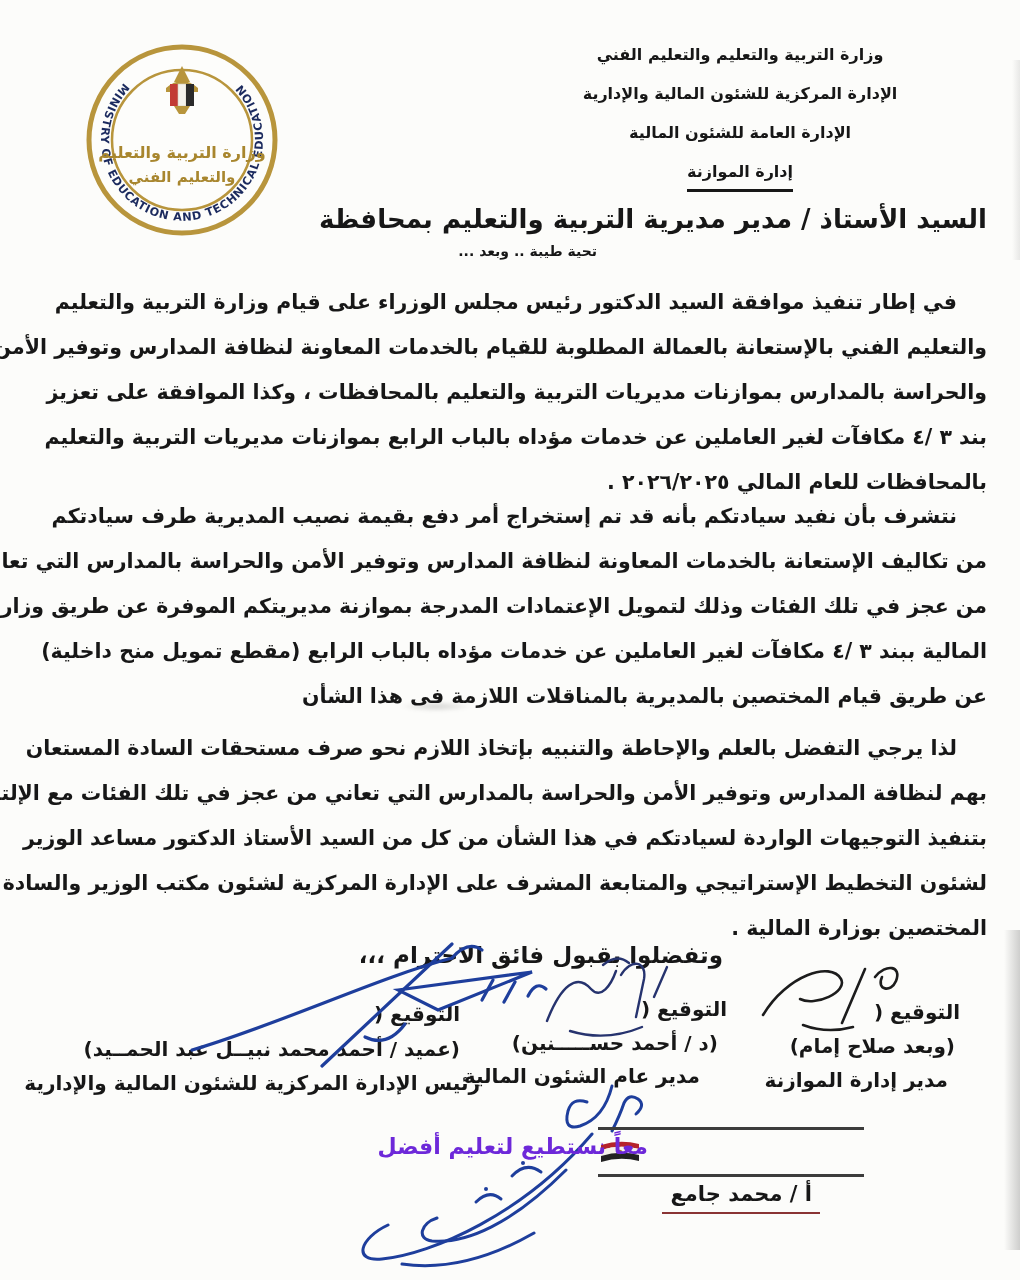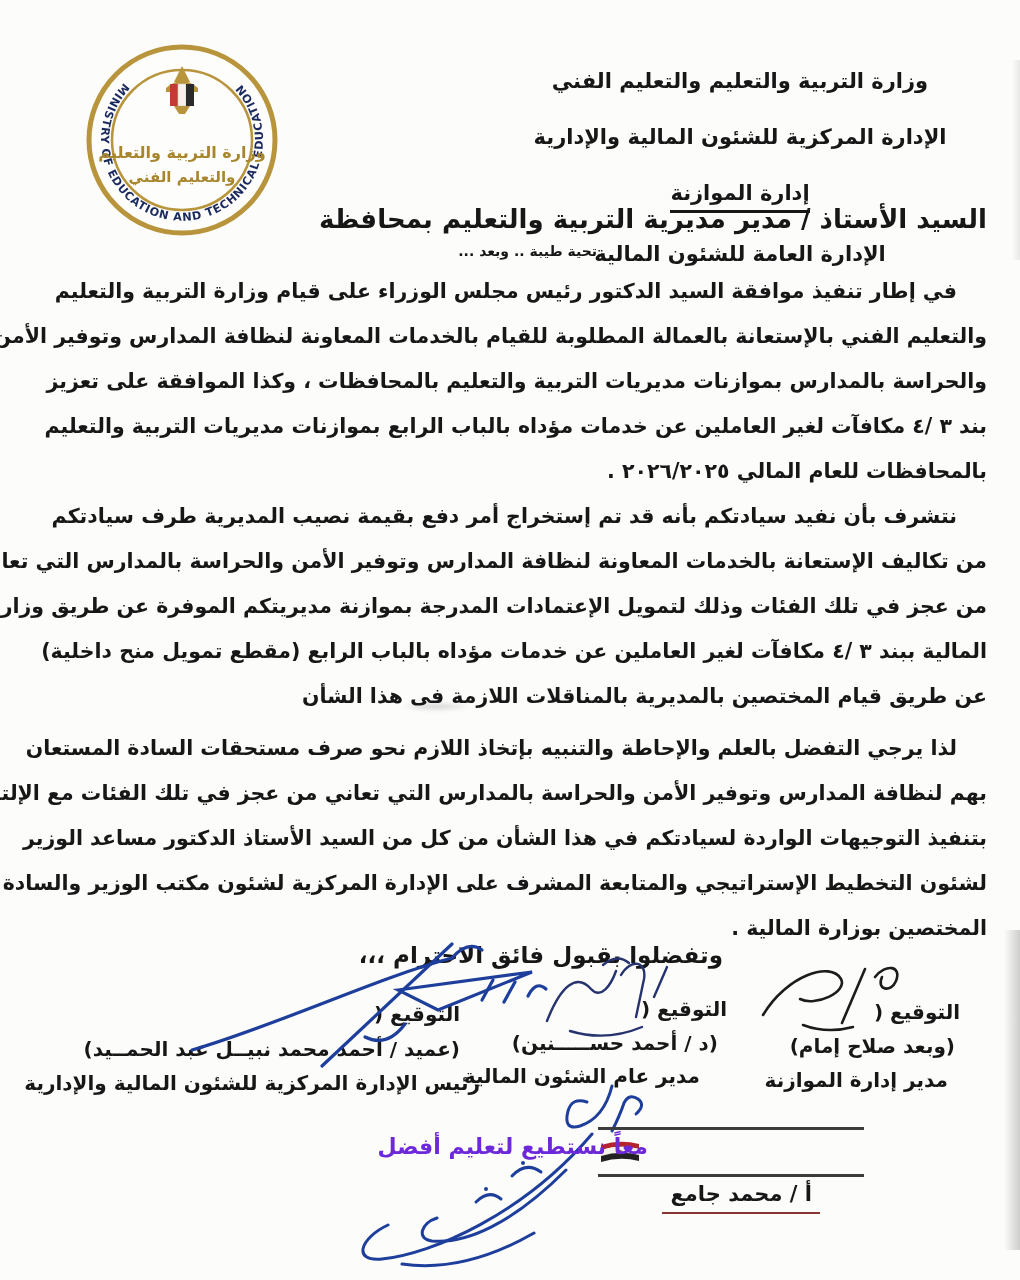--- a/index.html
+++ b/index.html
@@ -4,36 +4,36 @@
 <style>
   html,body{margin:0;padding:0;background:#888;}
   .page{
     position:relative;width:1020px;height:1280px;margin:0 auto;
     background:#fcfcfa;overflow:hidden;
     font-family:"DejaVu Sans", sans-serif;color:#171717;font-weight:bold;
   }
   .abs{position:absolute;}
   
   .hdr{position:absolute;left:470px;top:40px;width:540px;text-align:center;direction:rtl;}
-  .hdr .h-line{font-size:21px;line-height:30px;margin-bottom:9px;letter-spacing:0;margin-top:26px;}
+  .hdr .h-line{font-size:16px;line-height:30px;margin-bottom:9px;letter-spacing:0;}
   .hdr .h-line.u span{display:inline-block;border-bottom:3px solid #171717;padding-bottom:2px;}
   
   .addressee{position:absolute;right:33px;top:204px;direction:rtl;font-size:26px;text-align:right;}
   .greeting{position:absolute;right:423px;top:243px;direction:rtl;font-size:14px;}
   
   .para{position:absolute;left:103px;width:884px;direction:rtl;font-size:20.5px;}
   .para .line{
     height:45px;line-height:45px;white-space:nowrap;
     text-align:justify;text-align-last:justify;overflow:visible;
   }
   .para .line::after{content:"";display:inline-block;width:100%;}
   .para .line.first{padding-right:30px;}
   .para .line.last{text-align-last:right;}
   .para .line.last::after{width:0;}
-  .p1{top:269px;} .p2{top:494px;} .p3{top:726px;}
+  .p1{top:280px;} .p2{top:494px;} .p3{top:726px;}
   .closing{position:absolute;right:297px;top:942px;direction:rtl;font-size:23px;}
   
   .sig-label,.sig-name,.sig-title{position:absolute;direction:rtl;text-align:right;font-size:20px;}
   
   .rule{position:absolute;height:3px;background:#3c3c3c;}
   .slogan{position:absolute;direction:rtl;font-size:22px;color:#6d28d9;white-space:nowrap;}
   .signoff{position:absolute;direction:rtl;font-size:21px;border-bottom:2.5px solid #8a3434;padding:0 8px 6px 8px;}
   
   .smudge{position:absolute;left:400px;top:701px;width:72px;height:11px;border-radius:50%;
     background:radial-gradient(closest-side,rgba(40,40,40,.18),rgba(40,40,40,0));filter:blur(1.5px);}
@@ -66,22 +66,22 @@
       <rect x="112" y="44" width="8" height="22" fill="#2b2b2b"></rect>
       <path d="M 100 66 L 116 66 L 111 74 L 105 74 Z" fill="#b8953c"></path>
     </g>
     <text x="108" y="118" text-anchor="middle" font-size="16" font-weight="bold" fill="#a8862e">وزارة التربية والتعليم</text>
     <text x="108" y="142" text-anchor="middle" font-size="15" font-weight="bold" fill="#a8862e">والتعليم الفني</text>
   </svg>
 
   <div class="hdr">
     <div class="h-line">وزارة التربية والتعليم والتعليم الفني</div>
     <div class="h-line">الإدارة المركزية للشئون المالية والإدارية</div>
+    <div class="h-line">الإدارة العامة للشئون المالية</div>
     <div class="h-line u"><span>إدارة الموازنة</span></div>
-    <div class="h-line">الإدارة العامة للشئون المالية</div>
   </div>
 
   <div class="addressee">السيد الأستاذ / مدير مديرية التربية والتعليم بمحافظة</div>
   <div class="greeting">تحية طيبة .. وبعد ...</div>
 
   <div class="para p1">
     <div class="line first">في إطار تنفيذ موافقة السيد الدكتور رئيس مجلس الوزراء على قيام وزارة التربية والتعليم</div>
     <div class="line">والتعليم الفني بالإستعانة بالعمالة المطلوبة للقيام بالخدمات المعاونة لنظافة المدارس وتوفير الأمن</div>
     <div class="line">والحراسة بالمدارس بموازنات مديريات التربية والتعليم بالمحافظات ، وكذا الموافقة على تعزيز</div>
     <div class="line">بند ٣ /٤ مكافآت لغير العاملين عن خدمات مؤداه بالباب الرابع بموازنات مديريات التربية والتعليم</div>

